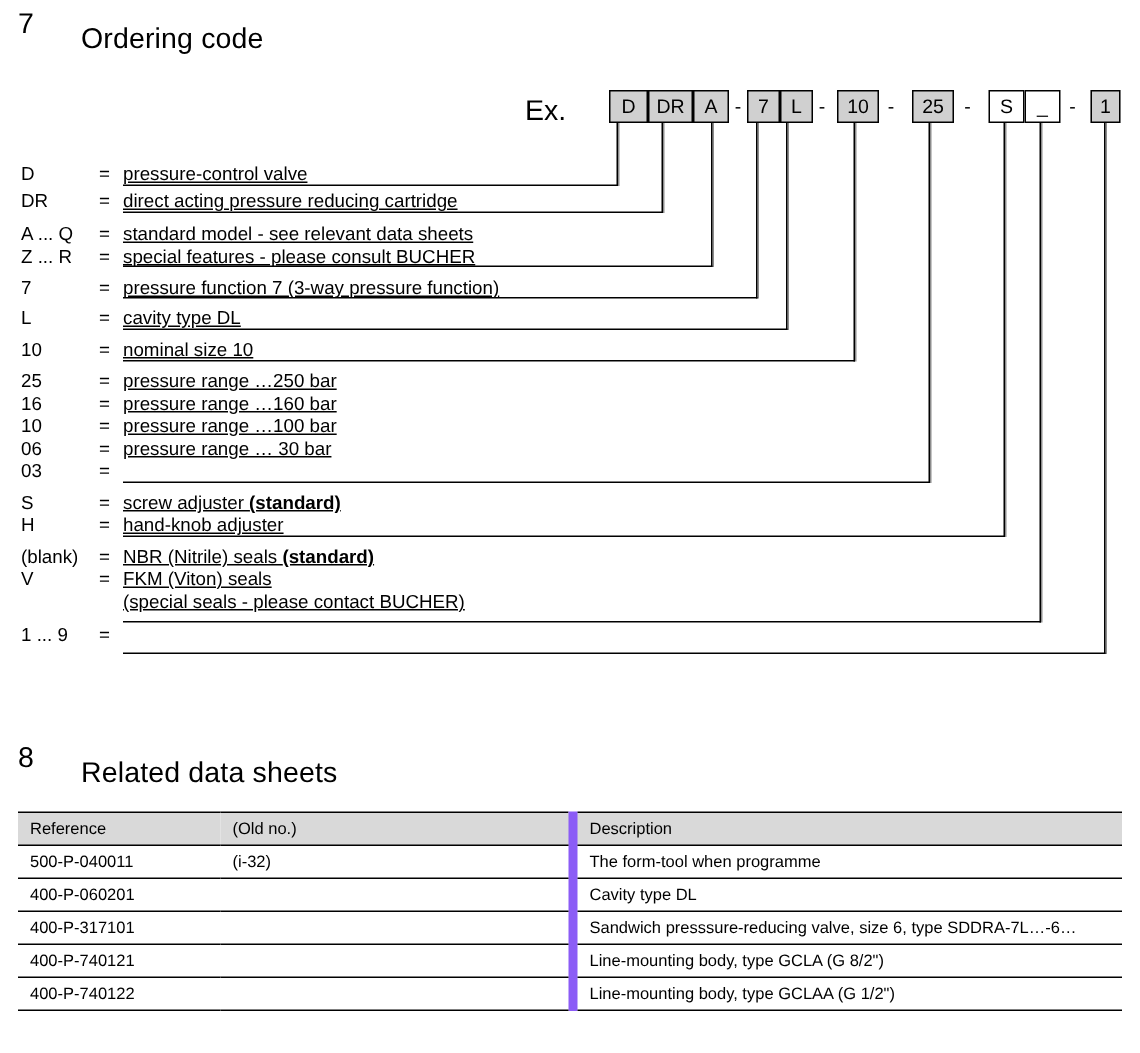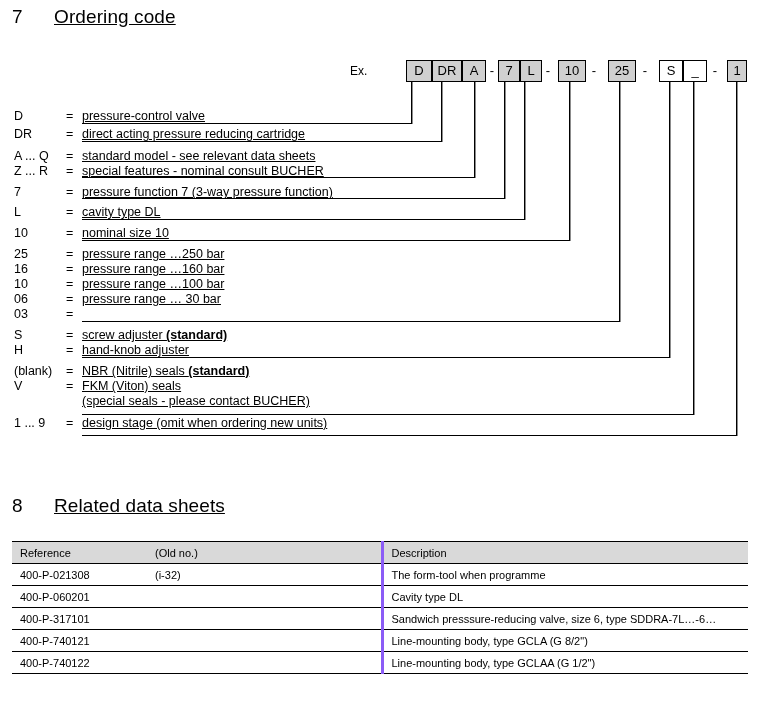--- a/index.html
+++ b/index.html
@@ -25,38 +25,37 @@
     white-space: nowrap;
   }
   .section-heading .num {
     position: absolute;
     left: 0;
     top: 0;
   }
   .section-heading .ttl {
     position: absolute;
     left: 42px;
-    top: 0;
-    text-decoration: underline;
+    top: 10px;
   }
   #heading-ordering { left: 12px; top: 6px; width: 420px; height: 26px; }
   #heading-related  { left: 12px; top: 495px; width: 420px; height: 26px; }
 
   
   #ordering-example {
     position: absolute;
     left: 350px;
     top: 60px;
     height: 24px;
   }
   .ex-label {
     position: absolute;
     left: 0px;
     top: 4px;
-    font-size: 12px;
+    font-size: 19px;
   }
   .code-box {
     position: absolute;
     top: 0;
     height: 22px;
     box-sizing: border-box;
     border: 1px solid #000000;
     background: #d0d0d0;
     font-size: 13px;
     line-height: 20px;
@@ -147,21 +146,21 @@
     height: 13px;
     white-space: nowrap;
   }
   #sheets-table thead th {
     background: #d9d9d9;
     border-top: 1px solid #000000;
     border-bottom: 1px solid #000000;
   }
   #sheets-table th.col-desc,
   #sheets-table td.col-desc {
-    border-left: 3px solid #8b5cf6;
+    border-left: 6px solid #8b5cf6;
   }
 </style>
 </head>
 <body>
 
 <div class="section-heading" id="heading-ordering">
   <span class="num">7</span>
   <span class="ttl">Ordering code</span>
 </div>
 
@@ -211,21 +210,21 @@
       <span class="lg-desc">direct acting pressure reducing cartridge</span>
     </div>
     <div class="legend-row" style="top: 48px;">
       <span class="lg-code">A ... Q</span>
       <span class="lg-eq">=</span>
       <span class="lg-desc">standard model - see relevant data sheets</span>
     </div>
     <div class="legend-row" style="top: 63px;">
       <span class="lg-code">Z ... R</span>
       <span class="lg-eq">=</span>
-      <span class="lg-desc">special features - nominal consult BUCHER</span>
+      <span class="lg-desc">special features - please consult BUCHER</span>
     </div>
     <div class="legend-row" style="top: 84px;">
       <span class="lg-code">7</span>
       <span class="lg-eq">=</span>
       <span class="lg-desc">pressure function 7 (3-way pressure function)</span>
     </div>
     <div class="legend-row" style="top: 104px;">
       <span class="lg-code">L</span>
       <span class="lg-eq">=</span>
       <span class="lg-desc">cavity type DL</span>
@@ -280,21 +279,20 @@
       <span class="lg-desc">FKM (Viton) seals</span>
     </div>
     <div class="legend-row" style="top: 293px;">
       <span class="lg-code"></span>
       <span class="lg-eq"></span>
       <span class="lg-desc">(special seals - please contact BUCHER)</span>
     </div>
     <div class="legend-row" style="top: 315px;">
       <span class="lg-code">1 ... 9</span>
       <span class="lg-eq">=</span>
-      <span class="lg-desc">design stage (omit when ordering new units)</span>
     </div>
   </div>
 
 <div class="section-heading" id="heading-related">
   <span class="num">8</span>
   <span class="ttl">Related data sheets</span>
 </div>
 
 <table id="sheets-table">
   <colgroup>
@@ -304,21 +302,21 @@
   </colgroup>
   <thead>
     <tr>
       <th class="col-ref">Reference</th>
       <th class="col-old">(Old no.)</th>
       <th class="col-desc">Description</th>
     </tr>
   </thead>
   <tbody id="sheets-tbody">
       <tr>
-        <td class="col-ref">400-P-021308</td>
+        <td class="col-ref">500-P-040011</td>
         <td class="col-old">(i-32)</td>
         <td class="col-desc">The form-tool when programme</td>
       </tr>
       <tr>
         <td class="col-ref">400-P-060201</td>
         <td class="col-old"></td>
         <td class="col-desc">Cavity type DL</td>
       </tr>
       <tr>
         <td class="col-ref">400-P-317101</td>

